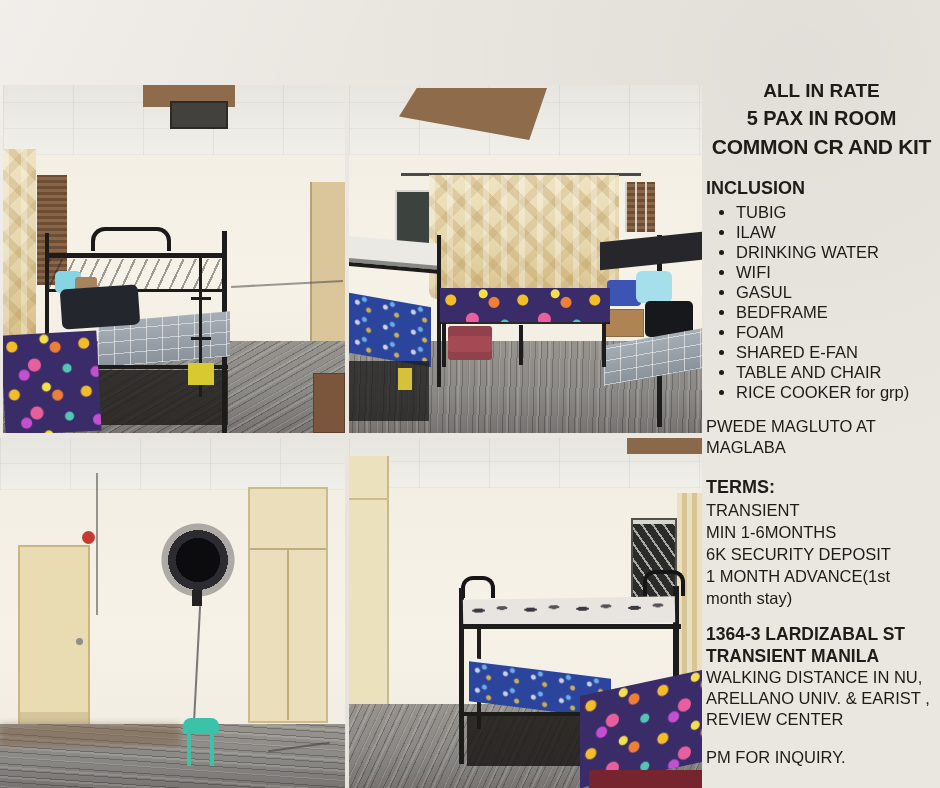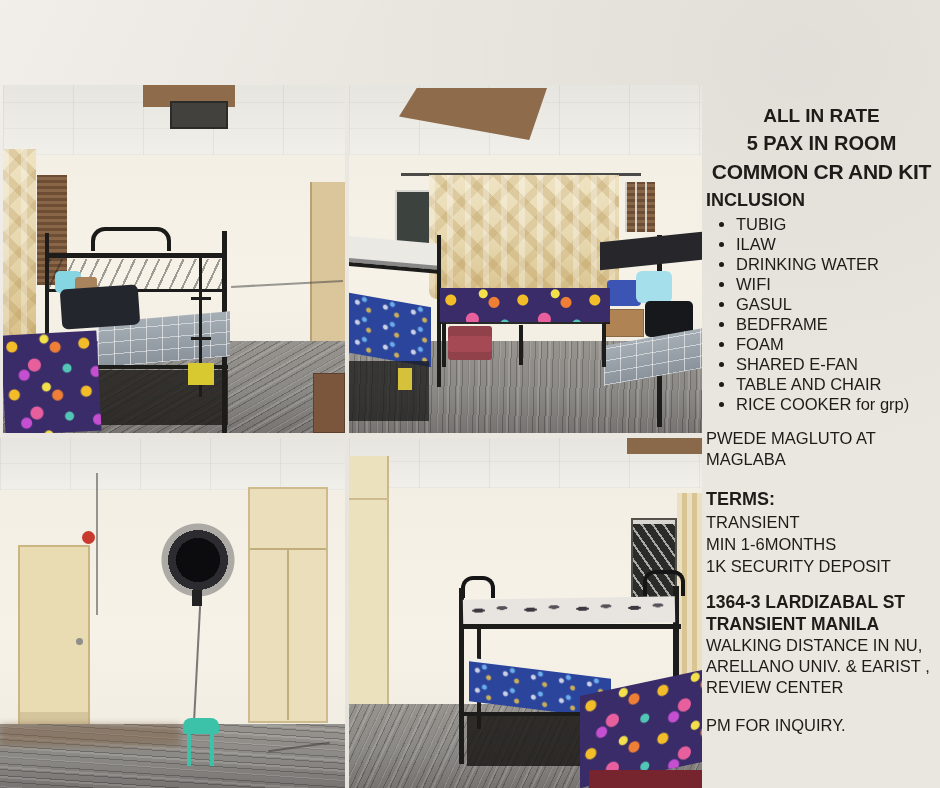--- a/index.html
+++ b/index.html
@@ -195,29 +195,29 @@
   .p4 .floor { left:0; right:0; bottom:0; height:84px; --ang:115deg; }
   .p4 .pillow{ left:118px; top:222px; width:40px; height:20px; background:#f0efe9; border-radius:6px; transform:rotate(8deg); }
   .p4 .mattB { left:120px; top:232px; width:142px; height:40px; transform:skewY(7deg); }
   .p4 .railB { left:114px; top:274px; width:210px; height:4px; }
   .p4 .under { left:118px; top:278px; width:200px; height:50px; background:rgba(28,26,24,.85); }
   .p4 .ybox  { left:248px; top:280px; width:22px; height:38px; background:#ddca2e; }
   .p4 .floral{ left:231px; top:258px; width:122px; height:92px; transform:skewY(-12deg); transform-origin:left top; }
   .p4 .base  { left:240px; top:332px; width:113px; height:18px; background:#76242e; }
 
   
-  .details { position:absolute; left:706px; top:102px; width:231px; }
+  .details { position:absolute; left:706px; top:77px; width:231px; }
   .details div { white-space:nowrap; }
   .details .wrap { white-space:normal; }
   .hdr { text-align:center; font-weight:700; }
   .hdr .h1 { font-size:19px; line-height:27px; }
   .hdr .h2 { font-size:20px; line-height:28px; }
   .hdr .h3 { font-size:21px; line-height:29px; letter-spacing:-.3px; }
   .sec-h { font-weight:700; font-size:18px; line-height:23px; }
-  .inc-h { margin-top:3px; }
+  .inc-h { margin-top:16px; }
   .inclusion ul { margin:2px 0 0; padding-left:30px; list-style:disc; }
   .inclusion li { font-size:16.5px; line-height:20px; }
   .note { font-size:16.5px; line-height:21px; margin-top:14px; }
   .terms { margin-top:18px; }
   .terms .line { font-size:16.5px; line-height:22px; }
   .location { margin-top:14px; }
   .addr { font-weight:700; font-size:17.5px; line-height:22px; }
   .location .line { font-size:16.5px; line-height:21px; }
   .contact { margin-top:18px; }
   .contact .line { font-size:16.5px; line-height:19.5px; }
@@ -352,21 +352,22 @@
         <li>TABLE AND CHAIR</li>
         <li>RICE COOKER for grp)</li>
       </ul>
       <div class="note wrap">PWEDE MAGLUTO AT MAGLABA</div>
     </div>
 
     <div class="terms">
       <div class="sec-h">TERMS:</div>
       <div class="line">TRANSIENT</div>
       <div class="line">MIN 1-6MONTHS</div>
-      <div class="line">1K SECURITY DEPOSIT</div>
+      <div class="line">6K SECURITY DEPOSIT</div>
+      <div class="line wrap">1 MONTH ADVANCE(1st month stay)</div>
     </div>
 
     <div class="location">
       <div class="addr">1364-3 LARDIZABAL ST</div>
       <div class="addr">TRANSIENT MANILA</div>
       <div class="line">WALKING DISTANCE IN NU,</div>
       <div class="line">ARELLANO UNIV. &amp; EARIST ,</div>
       <div class="line">REVIEW CENTER</div>
     </div>
 

